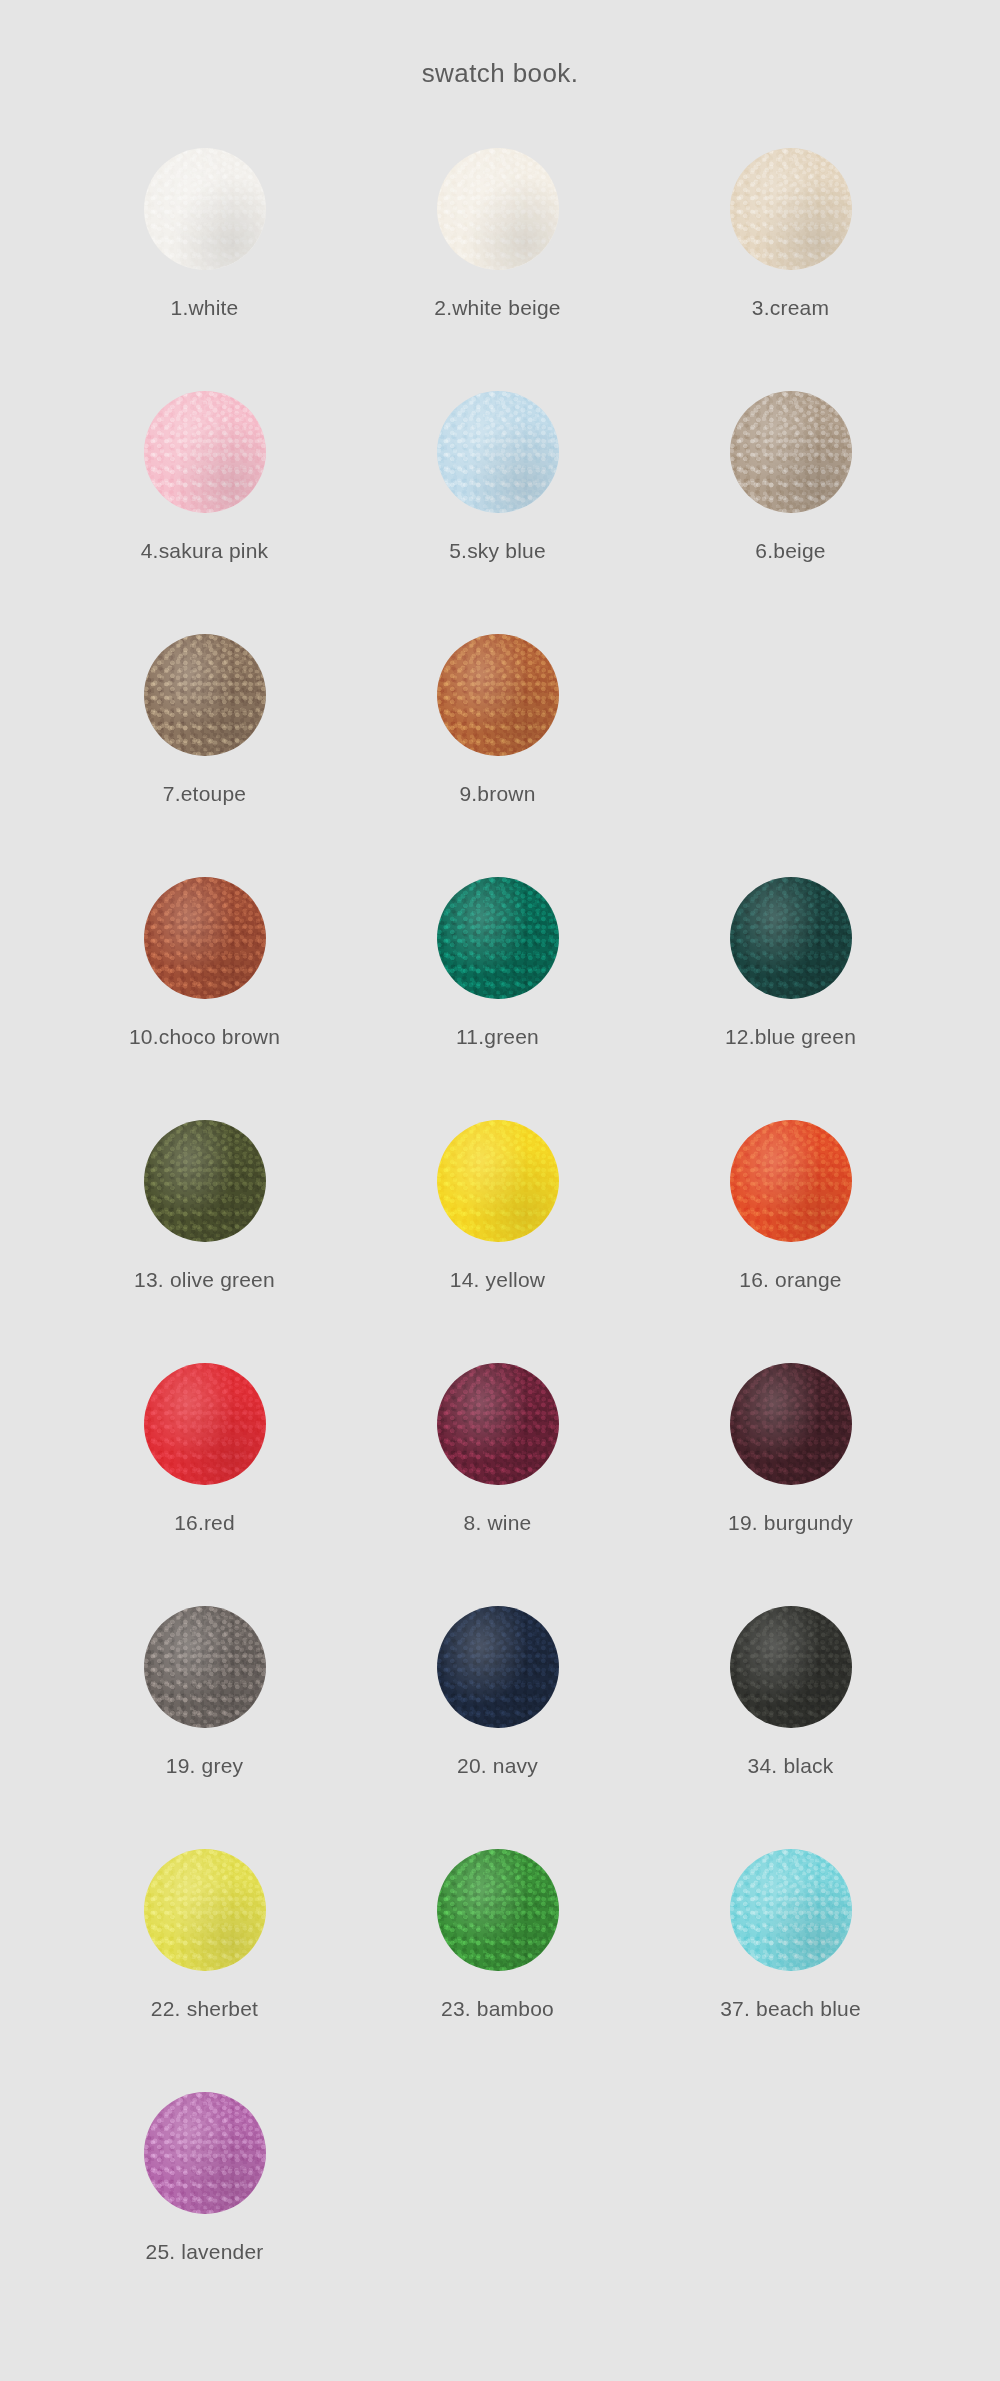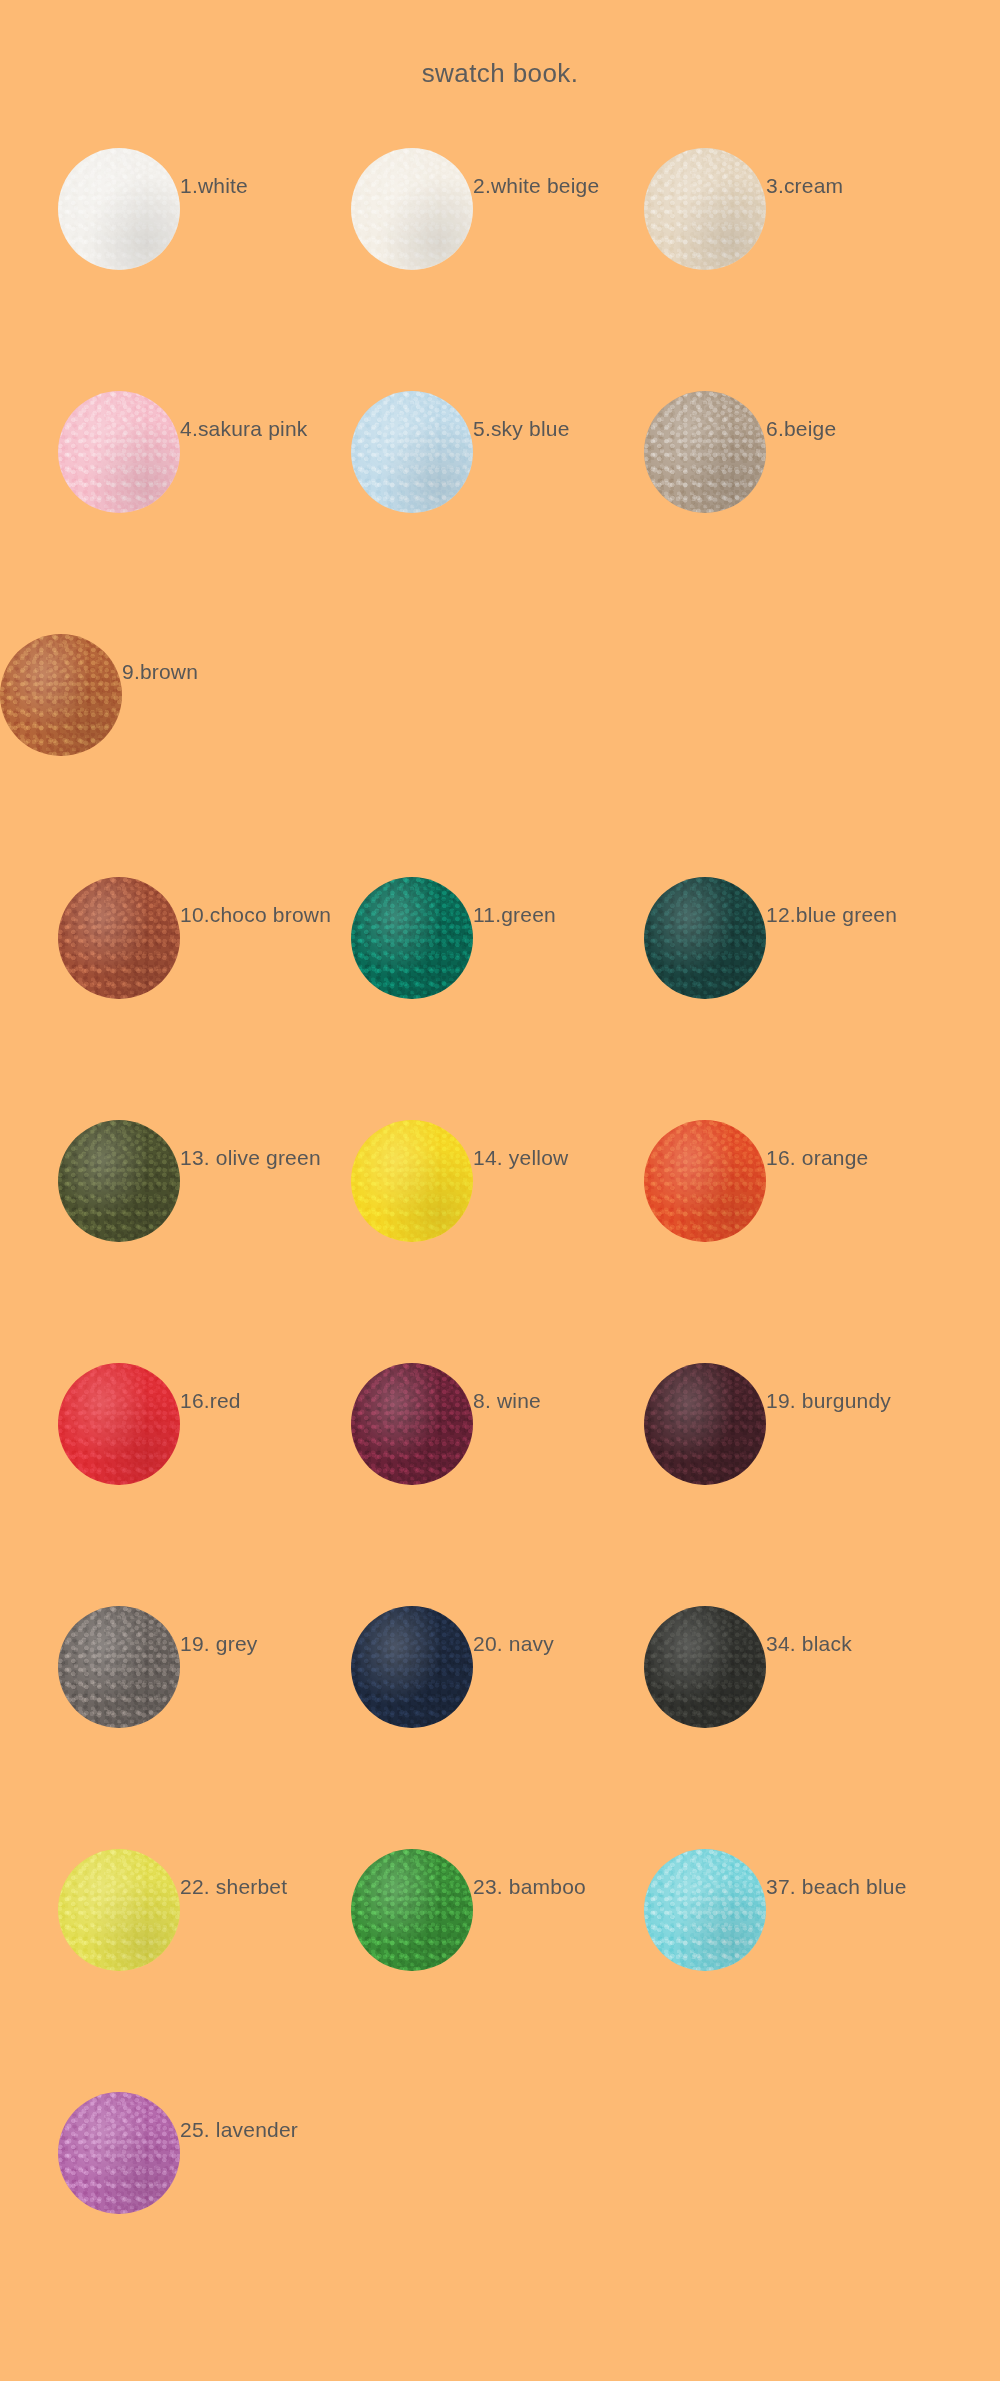--- a/index.html
+++ b/index.html
@@ -12,21 +12,21 @@
     font-family: "Liberation Sans", "DejaVu Sans", sans-serif;
     width: 1000px;
     height: 2381px;
     overflow: hidden;
     -webkit-font-smoothing: antialiased;
   }
   #page {
     position: relative;
     width: 1000px;
     height: 2381px;
-    background: #fdba74;
+    background: #e5e5e5;
     box-sizing: border-box;
   }
   .page-title {
     position: absolute;
     top: 58px;
     left: 0;
     width: 1000px;
     text-align: center;
     font-size: 26px;
     font-weight: 400;
@@ -42,21 +42,22 @@
   }
   .swatch-row {
     display: flex;
     width: 1000px;
     height: 243px;
   }
   .swatch-cell {
     width: 293px;
     position: relative;
     display: flex;
-    flex-direction: row;
+    flex-direction: column;
+    align-items: center;
   }
   .swatch-cell.c0 { margin-left: 58px; }
   .swatch-cell.c1 { margin-left: 0px; }
   .swatch-cell.c2 { margin-left: 0px; }
   .swatch-cell.empty { visibility: hidden; }
 
   .swatch-disc {
     width: 122px;
     height: 122px;
     border-radius: 50%;
@@ -149,20 +150,27 @@
         </div>
         <div class="swatch-cell c2">
           <div class="swatch-disc" title="6.beige" style="background: rgb(178, 161, 143);">
             <div class="grain"></div>
             <div class="sheen"></div>
           </div>
           <div class="swatch-label">6.beige</div>
         </div>
       </div>
       <div class="swatch-row">
+        <div class="swatch-cell c0">
+          <div class="swatch-disc" title="7.etoupe" style="background: rgb(140, 117, 96);">
+            <div class="grain"></div>
+            <div class="sheen"></div>
+          </div>
+          <div class="swatch-label">7.etoupe</div>
+        </div>
         <div class="swatch-cell c2">
           <div class="swatch-disc" title="9.brown" style="background: rgb(181, 102, 58);">
             <div class="grain"></div>
             <div class="sheen"></div>
           </div>
           <div class="swatch-label">9.brown</div>
         </div>
       </div>
       <div class="swatch-row">
         <div class="swatch-cell c0">

